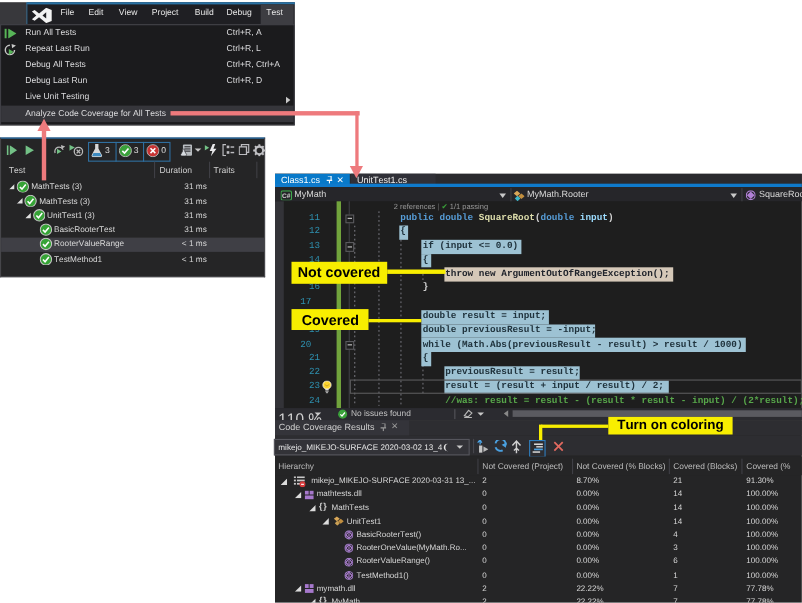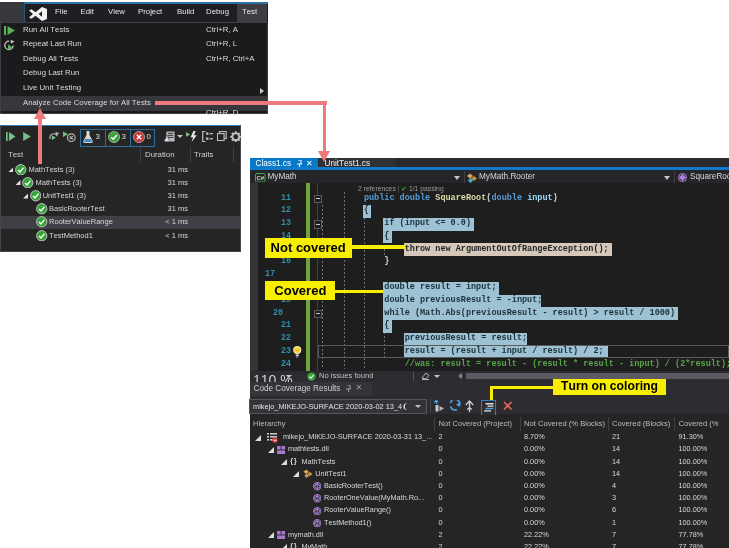--- a/index.html
+++ b/index.html
@@ -1,18 +1,18 @@
 <!DOCTYPE html>
 <html><head><meta charset="utf-8">
 <style>
 *{margin:0;padding:0;box-sizing:border-box;}
 html,body{width:729px;height:548px;overflow:hidden;}
 body{background:#ffffff;font-family:"Liberation Sans",sans-serif;position:relative;overflow:hidden;font-kerning:none;}
 .a{position:absolute;white-space:pre;line-height:1.15;}
-.mono{font-family:"Liberation Mono",monospace;font-weight:bold;}
+.mono{font-family:"Liberation Mono",monospace;}
 </style></head>
 <body>
 <div class="a" style="left:0;top:2px;width:23.5px;height:19.5px;background:#38383c;"></div>
 <div class="a" style="left:23.5px;top:2px;width:244.5px;height:19.5px;background:#1f1f23;border-top:2px solid #2a72a4;border-left:1.3px solid #27597c;"></div>
 <svg class="a" style="left:29px;top:6.5px;" width="19" height="14" viewBox="0 0 19 14">
  <path fill="#f2f2f2" d="M13,0 L18,2 L18,12 L13,14 L6.5,8.7 L2.5,11.8 L0,10.5 L4,7 L0,3.5 L2.5,2.2 L6.5,5.3 Z M13,4.2 L9.6,7 L13,9.8 Z"></path>
 </svg>
 <div class="a" style="left:237px;top:4px;width:30px;height:17.5px;background:#3d3d42;"></div>
 <div class="a" style="left:55px;top:8px;font-size:7.8px;color:#e6e6e6;">File</div>
 <div class="a" style="left:80.5px;top:8px;font-size:7.8px;color:#e6e6e6;">Edit</div>
@@ -23,21 +23,21 @@
 <div class="a" style="left:242px;top:8px;font-size:7.8px;color:#e6e6e6;">Test</div>
 <div class="a" style="left:0;top:21.5px;width:268px;height:92.5px;background:#1b1b1d;border:1px solid #3f3f45;"></div>
 <div class="a" style="left:1px;top:96px;width:266px;height:14.8px;background:#36363b;"></div>
 <div class="a" style="left:23px;top:25.6px;font-size:7.8px;color:#dcdcde;">Run All Tests</div>
 <div class="a" style="left:206px;top:25.6px;font-size:7.8px;color:#dcdcde;">Ctrl+R, A</div>
 <div class="a" style="left:23px;top:40.2px;font-size:7.8px;color:#dcdcde;">Repeat Last Run</div>
 <div class="a" style="left:206px;top:40.2px;font-size:7.8px;color:#dcdcde;">Ctrl+R, L</div>
 <div class="a" style="left:23px;top:54.800000000000004px;font-size:7.8px;color:#dcdcde;">Debug All Tests</div>
 <div class="a" style="left:206px;top:54.800000000000004px;font-size:7.8px;color:#dcdcde;">Ctrl+R, Ctrl+A</div>
 <div class="a" style="left:23px;top:69.39999999999999px;font-size:7.8px;color:#dcdcde;">Debug Last Run</div>
-<div class="a" style="left:206px;top:69.39999999999999px;font-size:7.8px;color:#dcdcde;margin-top:40px;">Ctrl+R, D</div>
+<div class="a" style="left:206px;top:69.39999999999999px;font-size:7.8px;color:#dcdcde;">Ctrl+R, D</div>
 <div class="a" style="left:23px;top:84.0px;font-size:7.8px;color:#dcdcde;">Live Unit Testing</div>
 <div class="a" style="left:23px;top:98.6px;font-size:7.8px;color:#dcdcde;">Analyze Code Coverage for All Tests</div>
 <div class="a" style="left:260px;top:88.4px;width:0;height:0;border-left:4px solid #c8c8c8;border-top:3.5px solid transparent;border-bottom:3.5px solid transparent;"></div>
 <svg class="a" style="left:4px;top:25.8px" width="11" height="9" viewBox="0 0 11 9">
     <rect x="0" y="0" width="2" height="9" fill="#57b457"></rect>
     <path d="M3.5,0 L11,4.5 L3.5,9 Z" fill="#57b457"></path>
   </svg>
 <svg class="a" style="left:3px;top:40px" width="12" height="11" viewBox="0 0 12 11">
     <path d="M6,1.2 A4.2,4.2 0 1 0 10.2,5.4" fill="none" stroke="#c8c8c8" stroke-width="1.3"></path>
     <path d="M7.5,0 L11.5,1.3 L8,3.8 Z" fill="#c8c8c8"></path>
@@ -207,21 +207,21 @@
 <div class="a" style="left:343.5px;top:192px;width:1px;height:177px;background-image:linear-gradient(#6e6e76 50%, transparent 50%);background-size:1px 4px;"></div>
 <div class="a" style="left:363.9px;top:206px;width:1px;height:163px;background-image:linear-gradient(#6e6e76 50%, transparent 50%);background-size:1px 4px;"></div>
 <div class="a" style="left:384.3px;top:332px;width:1px;height:26px;background-image:linear-gradient(#6e6e74 50%, transparent 50%);background-size:1px 4px;"></div>
 <div class="a" style="left:384.3px;top:233px;width:1px;height:23px;background-image:linear-gradient(#6e6e74 50%, transparent 50%);background-size:1px 4px;"></div>
 <div class="a mono" style="left:265px;top:193.5px;width:26px;text-align:right;font-size:8.4px;color:#2e90af;">11</div>
 <div class="a mono" style="left:265px;top:206.28px;width:26px;text-align:right;font-size:8.4px;color:#2e90af;">12</div>
 <div class="a mono" style="left:265px;top:219.06px;width:26px;text-align:right;font-size:8.4px;color:#2e90af;">13</div>
 <div class="a mono" style="left:265px;top:231.84px;width:26px;text-align:right;font-size:8.4px;color:#2e90af;">14</div>
 <div class="a mono" style="left:265px;top:244.62px;width:26px;text-align:right;font-size:8.4px;color:#2e90af;">15</div>
 <div class="a mono" style="left:265px;top:257.4px;width:26px;text-align:right;font-size:8.4px;color:#2e90af;">16</div>
-<div class="a mono" style="left:265px;top:270.18px;width:26px;text-align:left;font-size:8.4px;color:#2e90af;">17</div>
+<div class="a mono" style="left:265px;top:270.18px;width:26px;text-align:center;font-size:8.4px;color:#2e90af;">17</div>
 <div class="a mono" style="left:265px;top:282.96px;width:26px;text-align:right;font-size:8.4px;color:#2e90af;">18</div>
 <div class="a mono" style="left:265px;top:295.74px;width:26px;text-align:right;font-size:8.4px;color:#2e90af;">19</div>
 <div class="a mono" style="left:265px;top:308.52px;width:26px;text-align:center;font-size:8.4px;color:#2e90af;">20</div>
 <div class="a mono" style="left:265px;top:321.3px;width:26px;text-align:right;font-size:8.4px;color:#2e90af;">21</div>
 <div class="a mono" style="left:265px;top:334.08px;width:26px;text-align:right;font-size:8.4px;color:#2e90af;">22</div>
 <div class="a mono" style="left:265px;top:346.85999999999996px;width:26px;text-align:right;font-size:8.4px;color:#2e90af;">23</div>
 <div class="a mono" style="left:265px;top:359.64px;width:26px;text-align:right;font-size:8.4px;color:#2e90af;">24</div>
 <div class="a" style="left:313.5px;top:194.5px;width:8.5px;height:8.5px;background:#1e1e1e;border:1px solid #5a5a5e;"></div>
 <div class="a" style="left:315.5px;top:198.2px;width:4.5px;height:1px;background:#c8c8c8;"></div>
 <div class="a" style="left:313.5px;top:220.06px;width:8.5px;height:8.5px;background:#1e1e1e;border:1px solid #5a5a5e;"></div>

